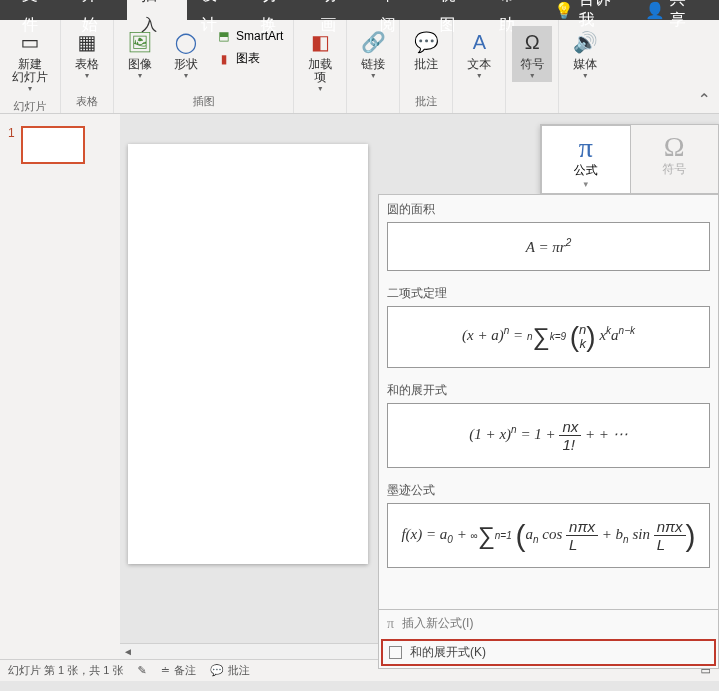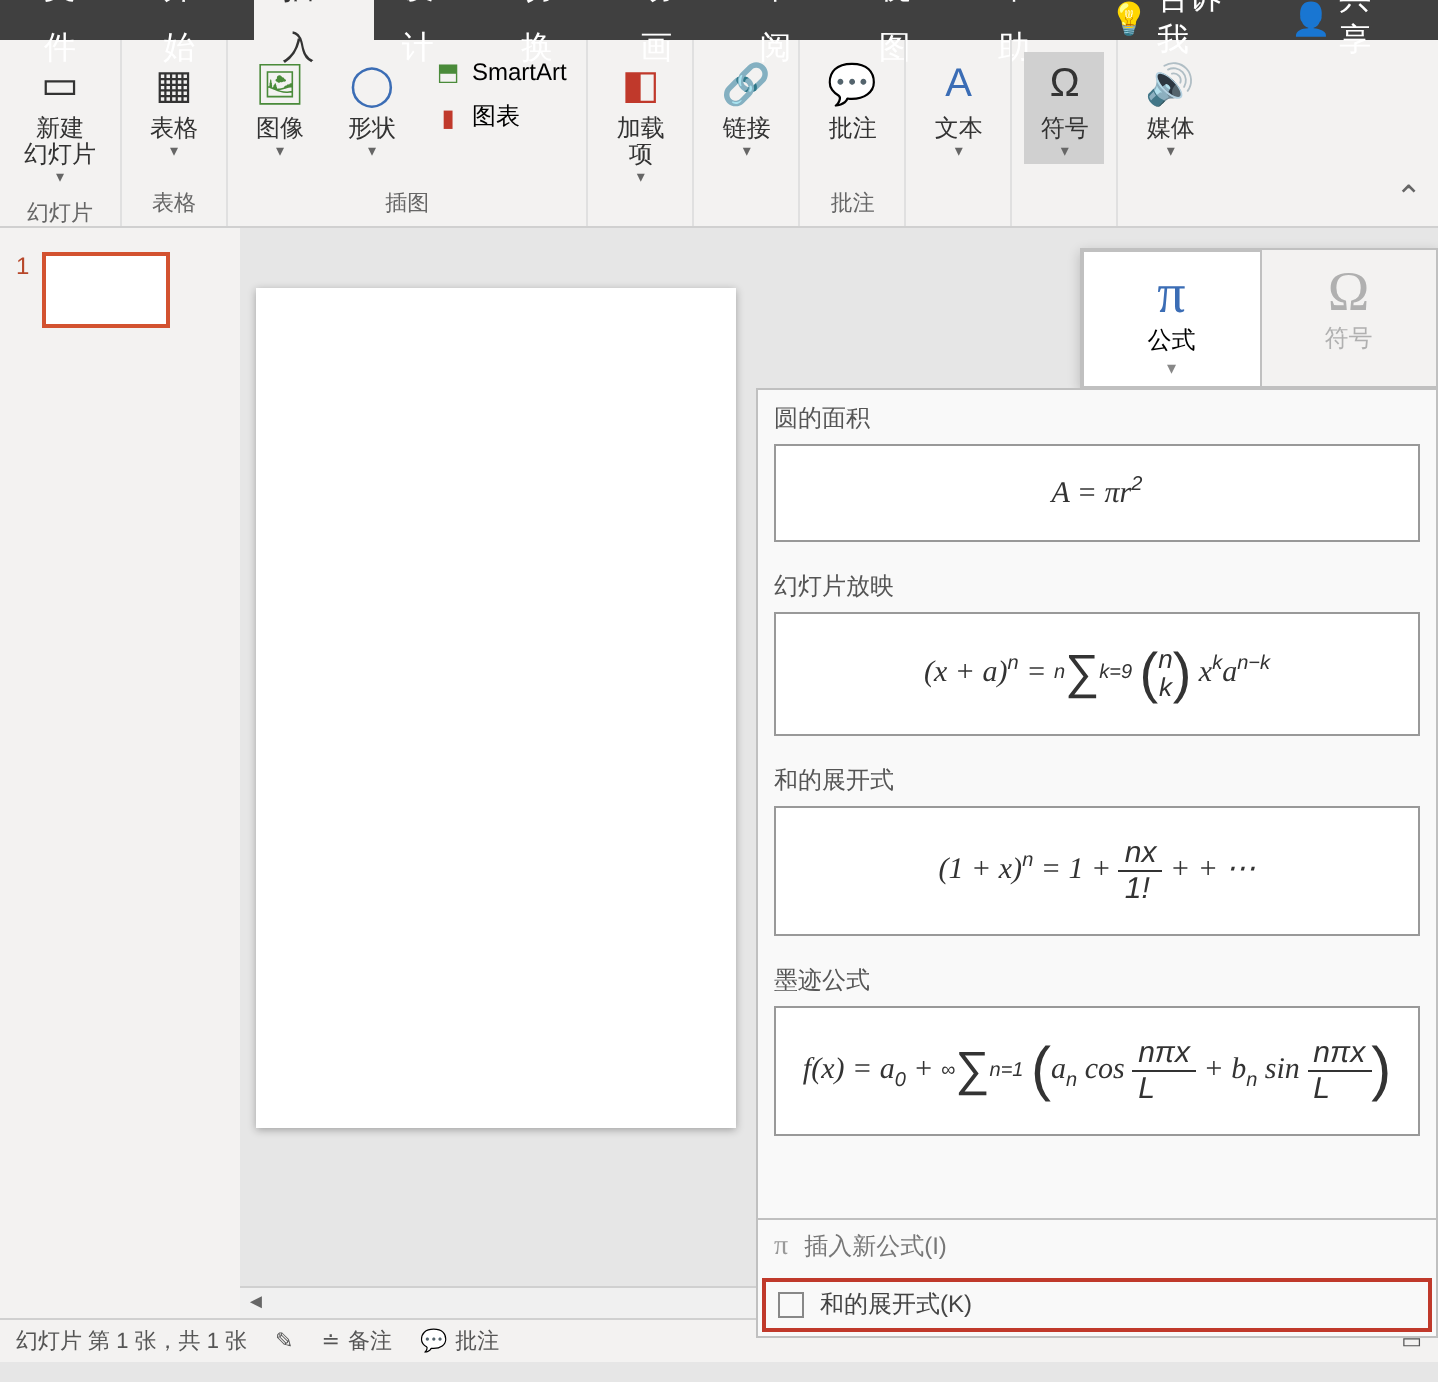--- a/index.html
+++ b/index.html
@@ -230,21 +230,21 @@
     </div>
   </div>
 </div>
 
 <div class="eq-panel">
   <div class="eq-section-title">圆的面积</div>
   <div class="eq-box">
     A = πr<sup style="font-size:10px">2</sup>
   </div>
 
-  <div class="eq-section-title">幻灯片放映</div>
+  <div class="eq-section-title">二项式定理</div>
   <div class="eq-box">
     (x + a)<sup style="font-size:10px">n</sup> =
     <span class="supsub">
         <span>n</span>
         <span></span>
       </span><span class="sum">∑</span><span class="supsub">
         <span></span>
         <span>k=9</span>
       </span>
     <span class="binom"><span class="col">

